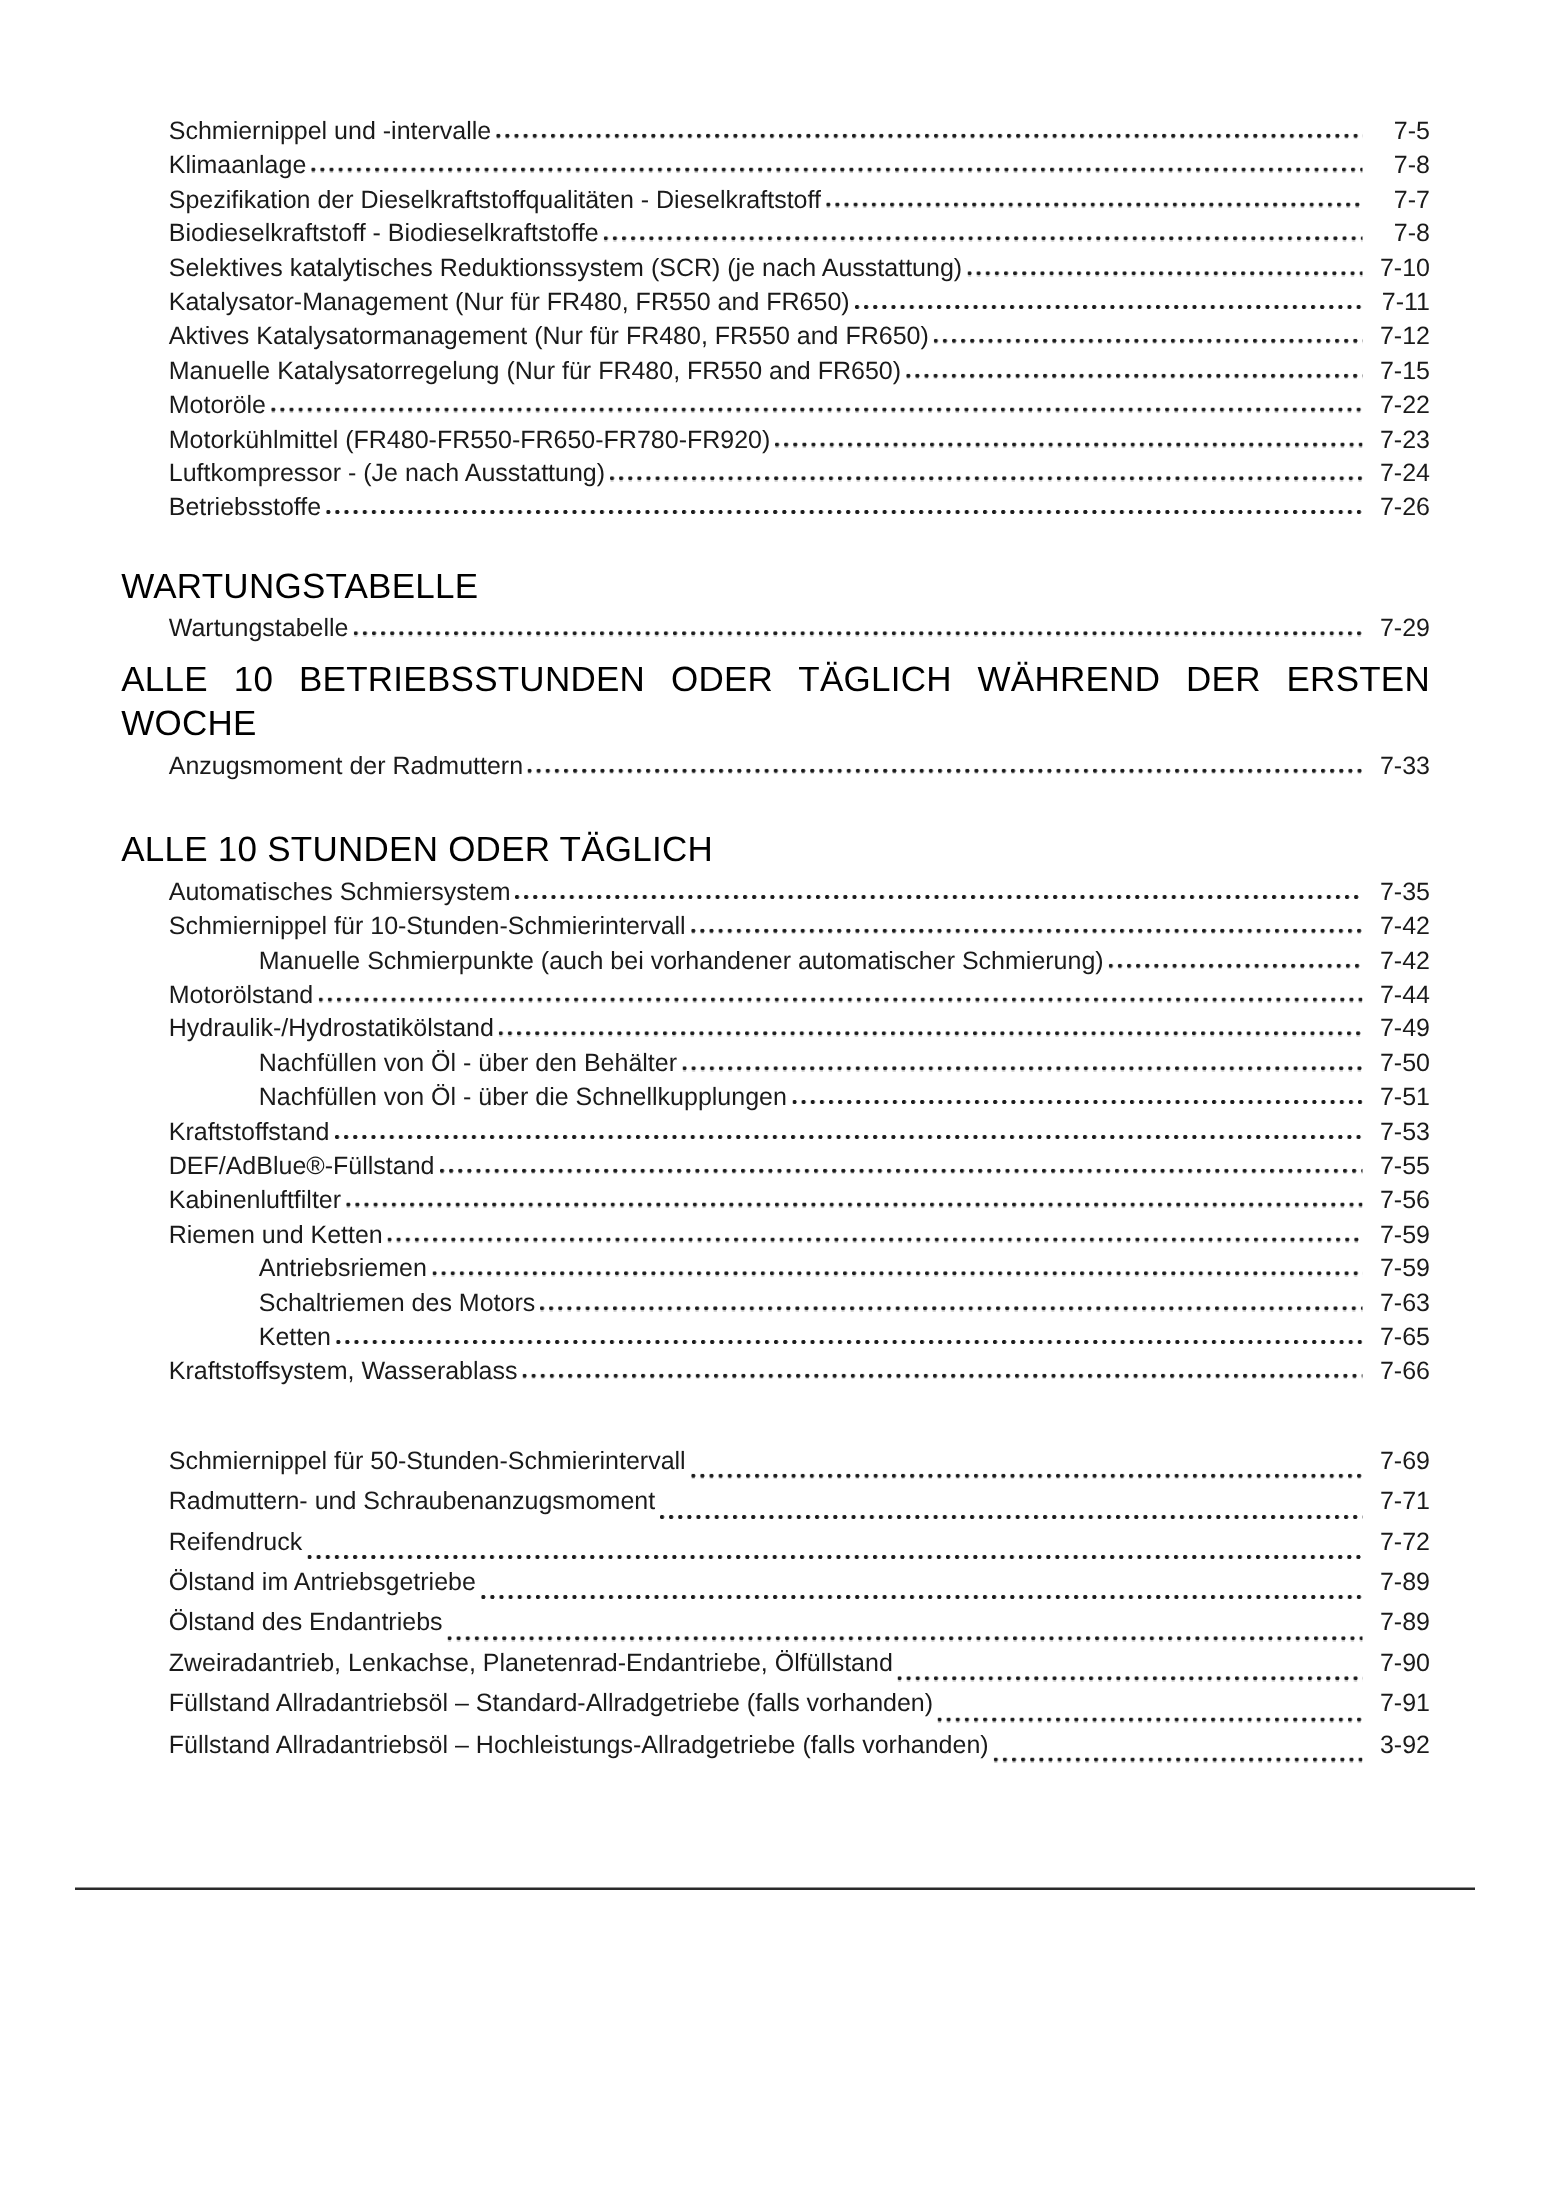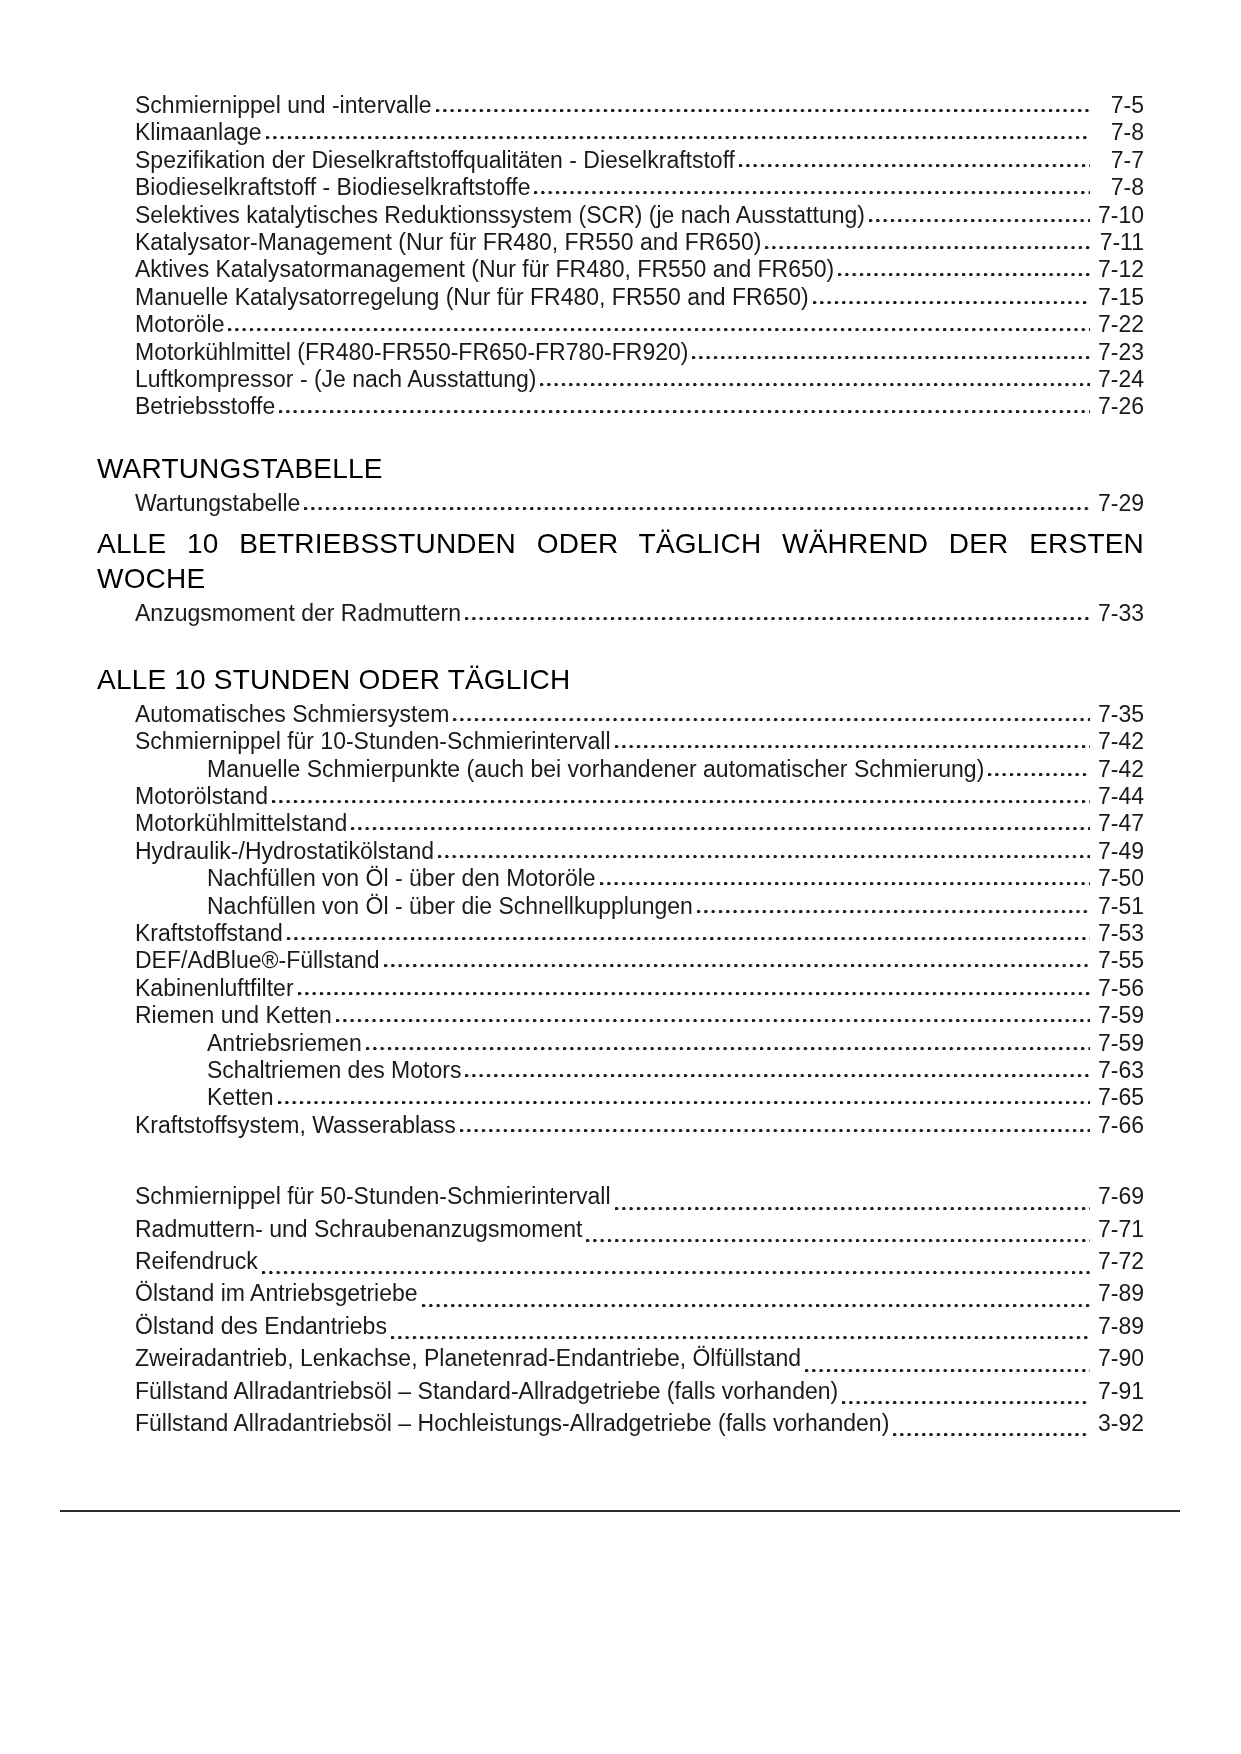--- a/index.html
+++ b/index.html
@@ -34,21 +34,21 @@
   .toc-section:nth-of-type(2) { margin-top: 30px; }
   .toc-section:nth-of-type(3) { margin-top: 9px;  }
   .toc-section:nth-of-type(4) { margin-top: 34px; }
   .toc-section:nth-of-type(5) { margin-top: 44px; }
   .toc-section:nth-of-type(5) .toc-row { margin-bottom: 5px; align-items: flex-end; }
 
   
   .toc-row {
     display: flex;
     align-items: baseline;
-    font-size: 23px;
+    font-size: 20px;
     line-height: 27.4px;
     color: #1a1a1a;
   }
   .toc-row.level-1 { padding-left: 38px; }
   .toc-row.level-2 { padding-left: 110px; }
 
   .toc-label { white-space: nowrap; }
 
   .toc-dots {
     flex: 1 1 auto;
@@ -202,34 +202,29 @@
     <span class="toc-dots"></span>
     <span class="toc-page-num">7-42</span>
   </div>
 
   <div class="toc-row level-1">
     <span class="toc-label">Motorölstand</span>
     <span class="toc-dots"></span>
     <span class="toc-page-num">7-44</span>
   </div>
 
-  <div class="toc-row level-1">
-    <span class="toc-label">Motorkühlmittelstand</span>
-    <span class="toc-dots"></span>
-    <span class="toc-page-num">7-47</span>
-  </div>
 
   <div class="toc-row level-1">
     <span class="toc-label">Hydraulik-/Hydrostatikölstand</span>
     <span class="toc-dots"></span>
     <span class="toc-page-num">7-49</span>
   </div>
 
   <div class="toc-row level-2">
-    <span class="toc-label">Nachfüllen von Öl - über den Motoröle</span>
+    <span class="toc-label">Nachfüllen von Öl - über den Behälter</span>
     <span class="toc-dots"></span>
     <span class="toc-page-num">7-50</span>
   </div>
 
   <div class="toc-row level-2">
     <span class="toc-label">Nachfüllen von Öl - über die Schnellkupplungen</span>
     <span class="toc-dots"></span>
     <span class="toc-page-num">7-51</span>
   </div>
 

